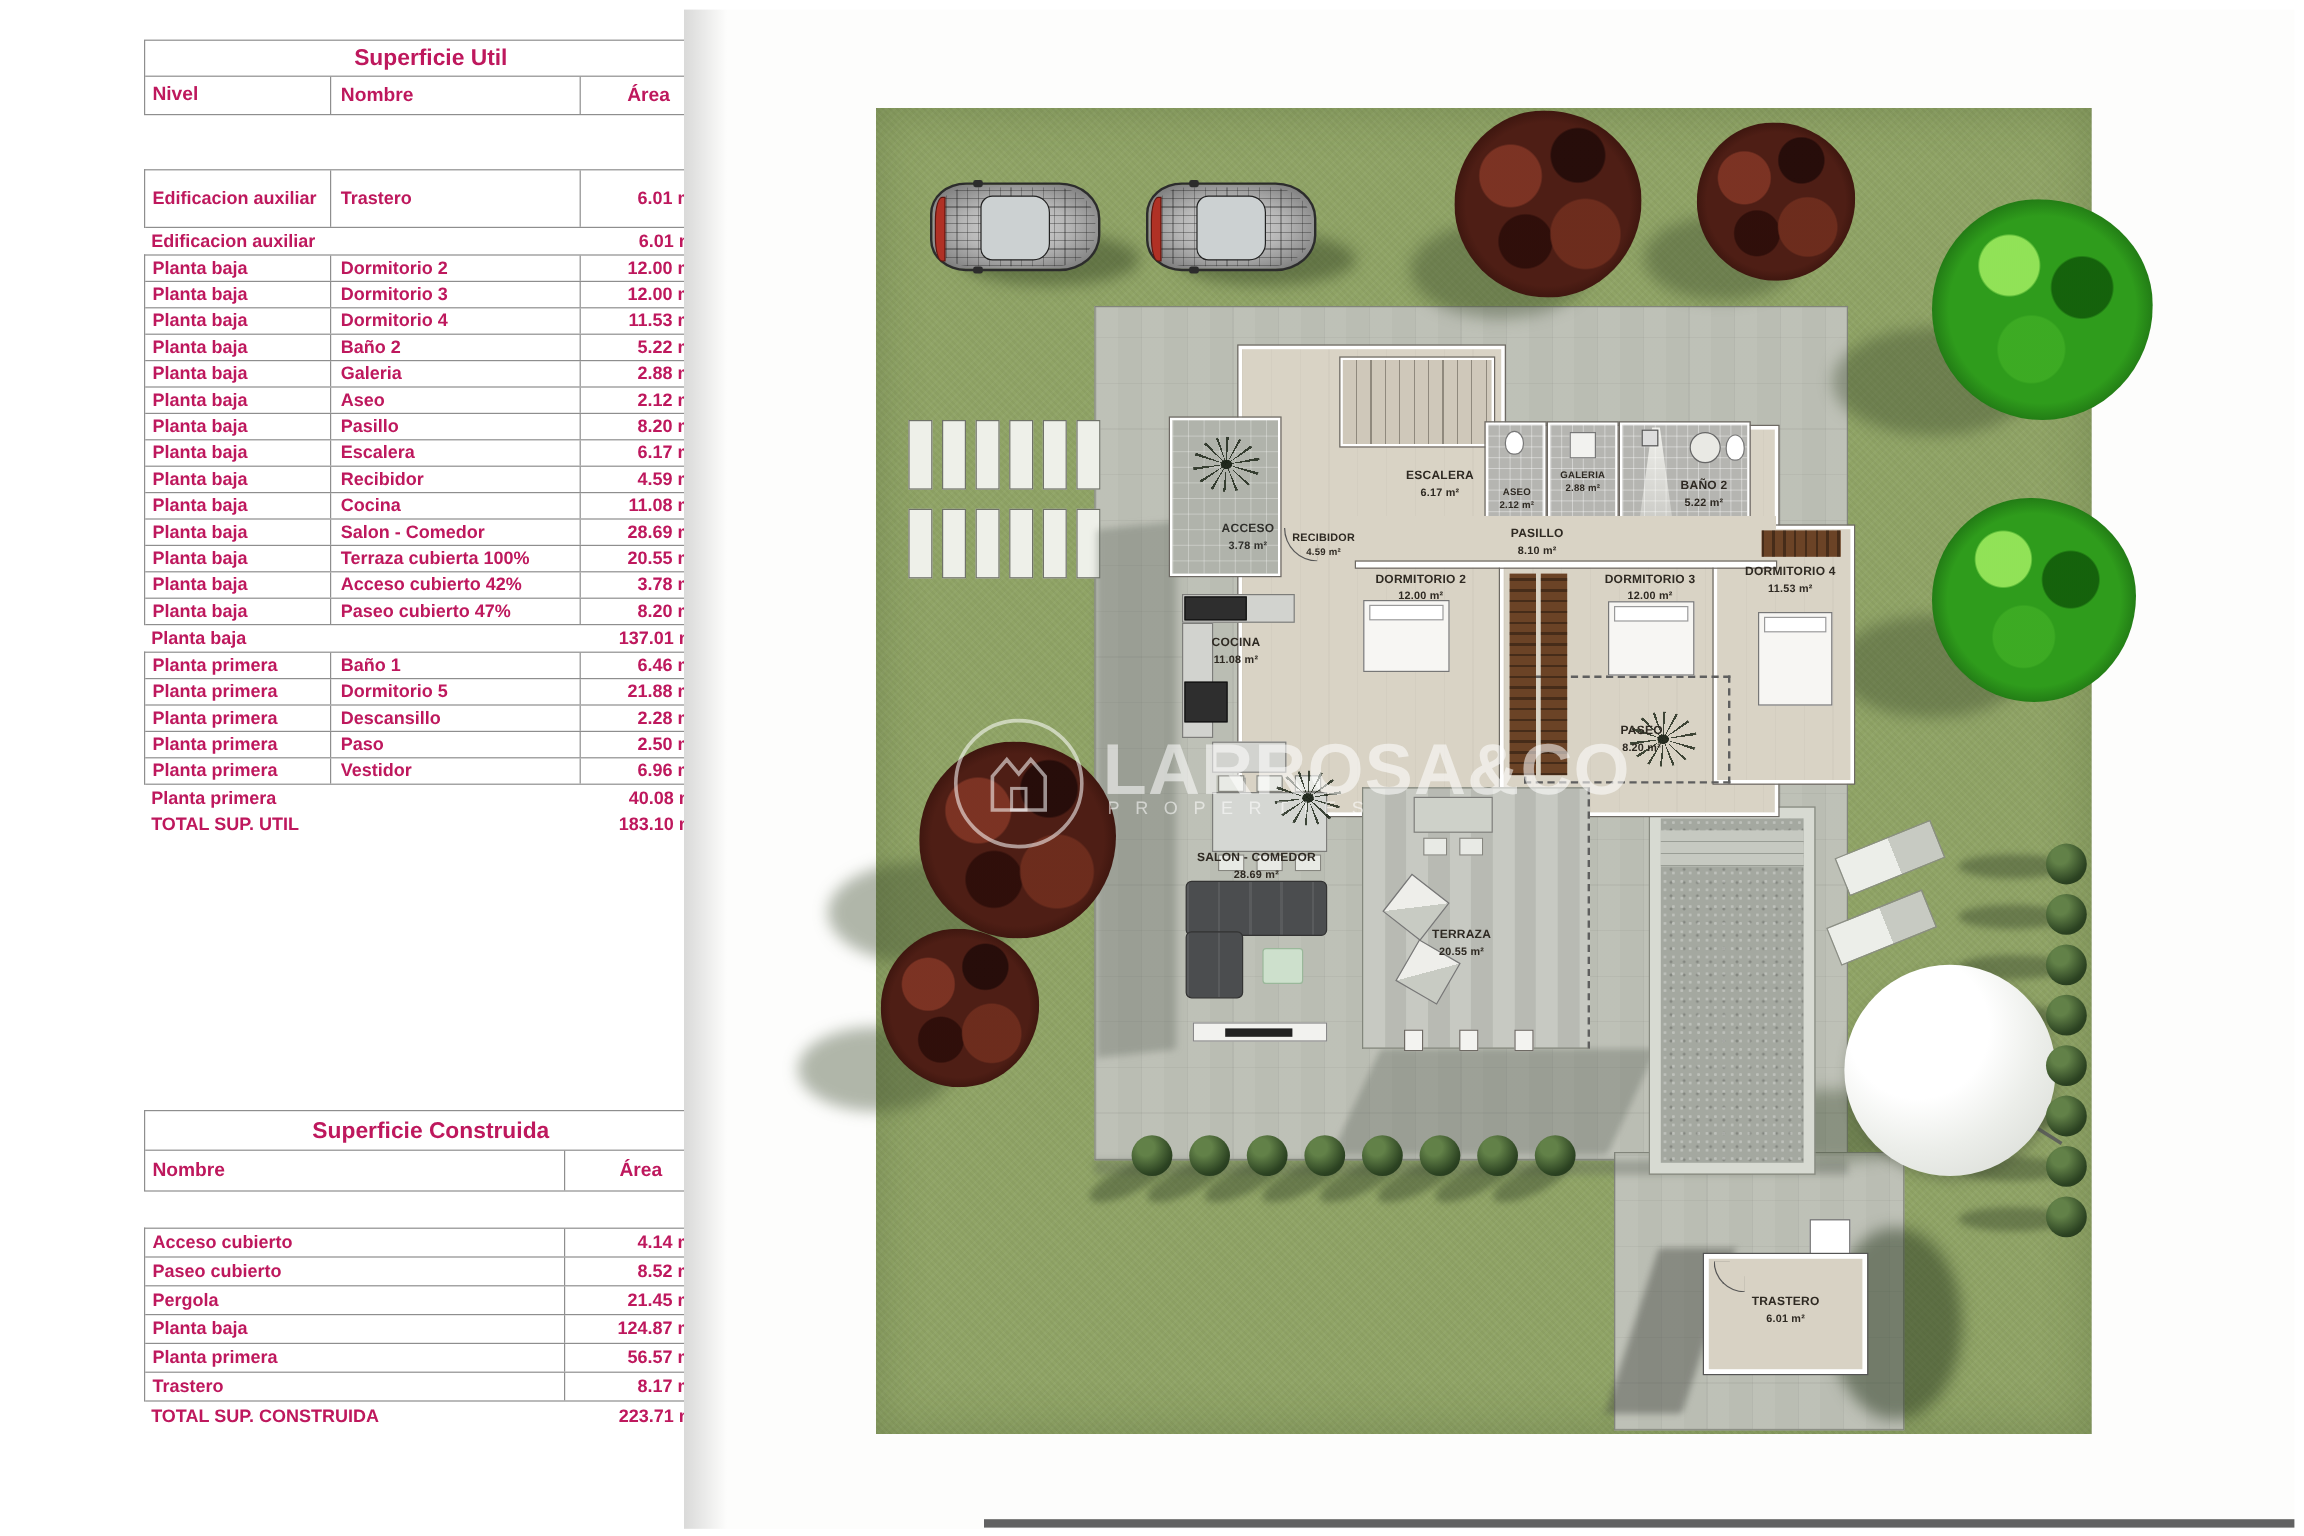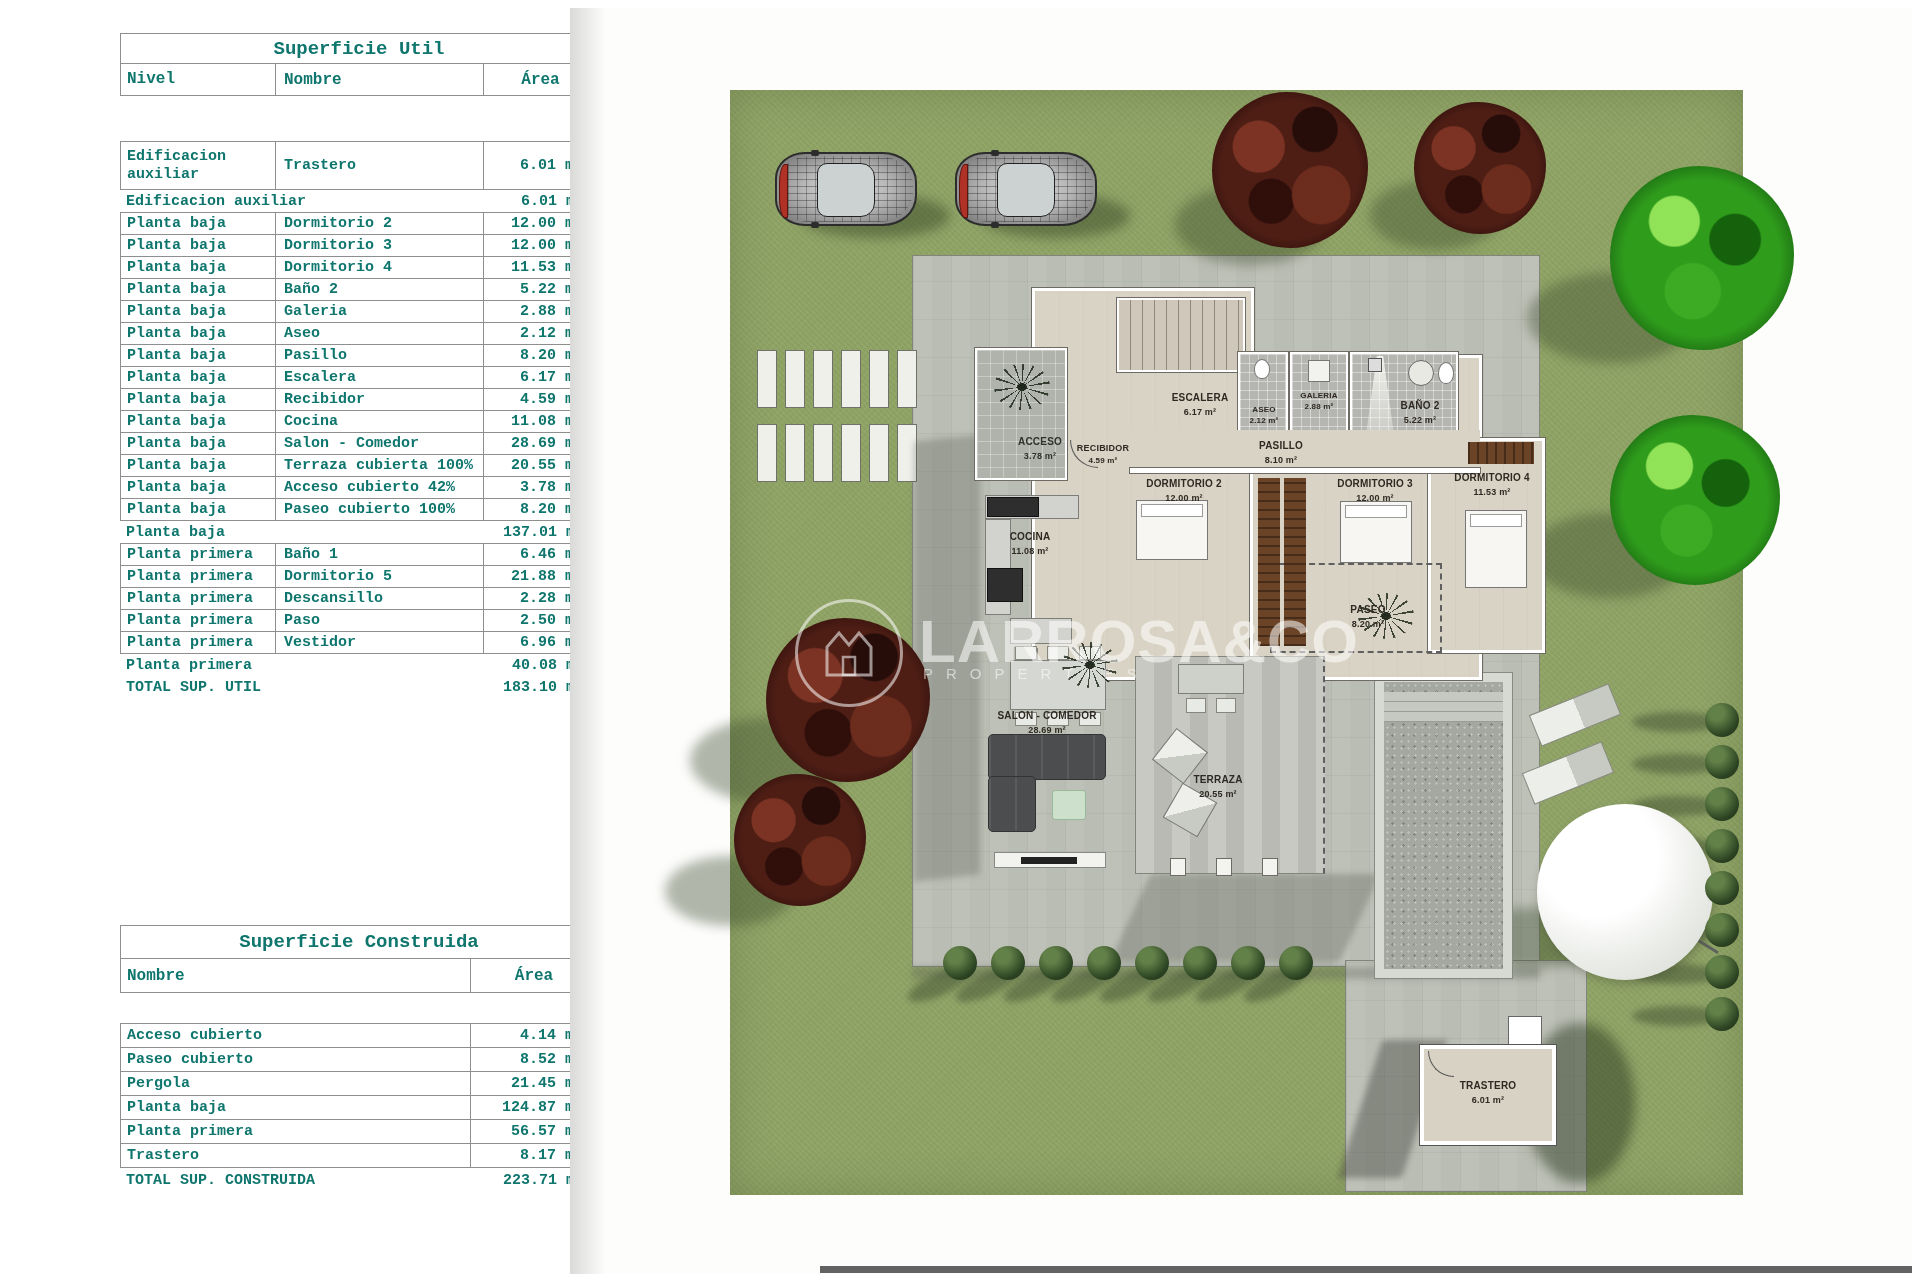--- a/index.html
+++ b/index.html
@@ -1,21 +1,21 @@
 <!DOCTYPE html>
 <html><head>
 <meta charset="utf-8">
 <style>
   * { margin:0; padding:0; box-sizing:border-box; }
   html,body { width:1920px; height:1280px; background:#fff; overflow:hidden;
     font-family:"Liberation Sans", sans-serif; }
   .abs { position:absolute; }
 
   
-  .tbl { position:absolute; width:478px; color:#0f766e; font-weight:700;font-family:Liberation Mono, monospace; }
+  .tbl { position:absolute; width:478px; color:#be185d; font-weight:700; }
   .hbox { border:1px solid #8e8e8e; background:#fff; }
   .htitle { height:30px; line-height:30px; text-align:center; font-size:19px;
     border-bottom:1px solid #8e8e8e; }
   .hcols { display:flex; height:31px; align-items:center; font-size:16px; }
   .grp { border:1px solid #8e8e8e; border-bottom:none; }
   .r { display:flex; height:22px; border-bottom:1px solid #8e8e8e; align-items:center;
     font-size:15px; }
   .r.tall { height:48px; }
   .c1 { width:155px; border-right:1px solid #8e8e8e; padding:1px 6px; align-self:stretch;
     display:flex; align-items:center; line-height:1.15; }
@@ -245,21 +245,21 @@
         <div class="c2">Terraza cubierta 100%</div>
         <div class="c3">20.55 m²</div>
       </div>
     <div class="r">
         <div class="c1">Planta baja</div>
         <div class="c2">Acceso cubierto 42%</div>
         <div class="c3">3.78 m²</div>
       </div>
     <div class="r">
         <div class="c1">Planta baja</div>
-        <div class="c2">Paseo cubierto 100%</div>
+        <div class="c2">Paseo cubierto 47%</div>
         <div class="c3">8.20 m²</div>
       </div>
   </div>
   <div class="sum">
     <div class="s1">Planta baja</div>
     <div class="s3">137.01 m²</div>
   </div>
   <div class="grp">
     <div class="r">
         <div class="c1">Planta primera</div>

